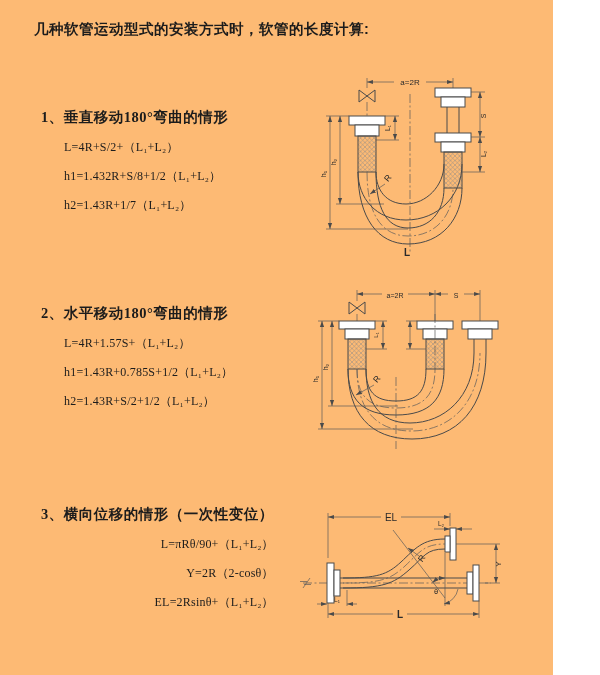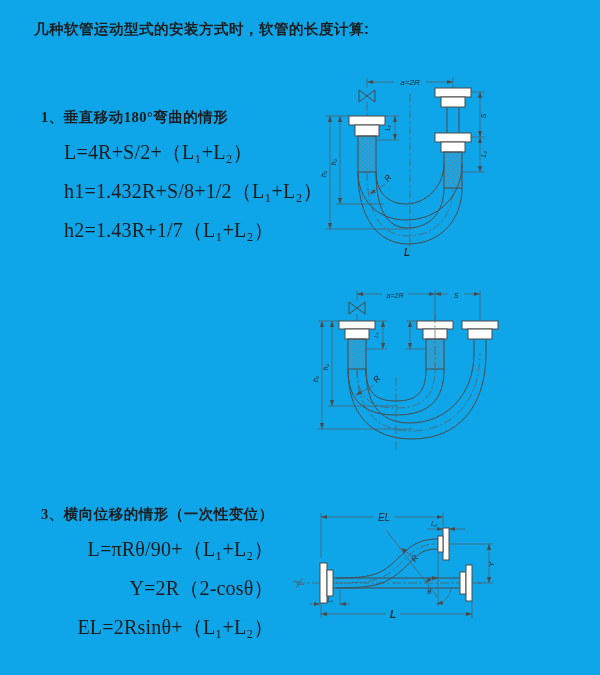--- a/index.html
+++ b/index.html
@@ -1,44 +1,50 @@
 <!DOCTYPE html>
 <html><head>
 <meta charset="utf-8">
 <style>
   html,body{margin:0;padding:0;background:#ffffff;}
-  .page{position:relative;width:600px;height:675px;background:#0ea5e9;overflow:hidden;
+  .page{position:relative;width:553px;height:675px;background:#fdba74;overflow:hidden;
         font-family:"Liberation Sans","DejaVu Sans",sans-serif;color:#1c1c1c;}
   .title{position:absolute;left:34px;top:20px;font-size:14.5px;font-weight:700;letter-spacing:0.5px;}
   .section{position:absolute;left:41px;font-family:Liberation Serif, serif;}
   .sec1{top:108px;} .sec2{top:304px;} .sec3{top:505px;text-align:right;}
   .sec-heading{font-size:14.5px;font-weight:700;letter-spacing:0.5px;}
-  .formula{margin:12px 0 0 23px;font-size:20px;font-weight:500;letter-spacing:0.2px;white-space:nowrap;}
-  .diagram{position:absolute;font-style:italic;}
-  .d1{left:302px;top:66px;} .d2{left:298px;top:281px;} .d3{left:288px;top:498px;}
+  .formula{margin:12px 0 0 23px;font-size:12px;font-weight:500;letter-spacing:0.2px;white-space:nowrap;}
+  .diagram{position:absolute;}
+  .d1{left:302px;top:66px;} .d2{left:298px;top:281px;} .d3{left:295px;top:498px;}
   svg text{fill:#2a2a2a;font-family:"Liberation Sans","DejaVu Sans",sans-serif;}
   .ln{stroke:#4a4a4a;stroke-width:1;fill:none;}
   .thin{stroke:#5a5a5a;stroke-width:0.7;fill:none;}
   .cl{stroke:#5a5a5a;stroke-width:0.7;fill:none;stroke-dasharray:9 2.5 2 2.5;}
   .fit{fill:#ffffff;stroke:#4a4a4a;stroke-width:1;}
 </style>
 </head>
 <body>
 
 <div class="page">
 
   <div class="title">几种软管运动型式的安装方式时，软管的长度计算:</div>
 
   <div class="section sec1">
     <div class="sec-heading">1、垂直移动180°弯曲的情形</div>
     <div class="formula">L=4R+S/2+（L₁+L₂）</div>
     <div class="formula">h1=1.432R+S/8+1/2（L₁+L₂）</div>
     <div class="formula">h2=1.43R+1/7（L₁+L₂）</div>
   </div>
 
+  <div class="section sec2">
+    <div class="sec-heading">2、水平移动180°弯曲的情形</div>
+    <div class="formula">L=4R+1.57S+（L₁+L₂）</div>
+    <div class="formula">h1=1.43R+0.785S+1/2（L₁+L₂）</div>
+    <div class="formula">h2=1.43R+S/2+1/2（L₁+L₂）</div>
+  </div>
 
   <div class="section sec3">
     <div class="sec-heading">3、横向位移的情形（一次性变位）</div>
     <div class="formula">L=πRθ/90+（L₁+L₂）</div>
     <div class="formula">Y=2R（2-cosθ）</div>
     <div class="formula">EL=2Rsinθ+（L₁+L₂）</div>
   </div>
 
   <div class="diagram d1">
   <svg width="295" height="200" viewBox="0 0 295 200">

